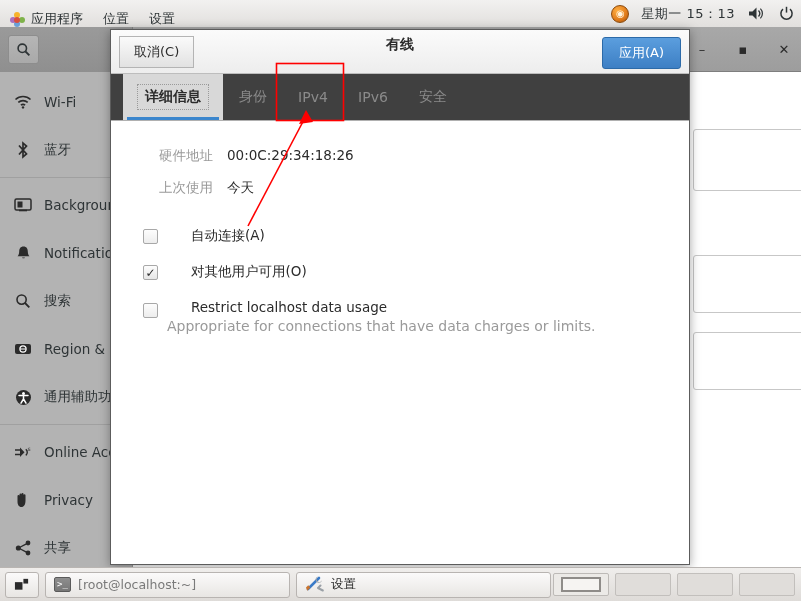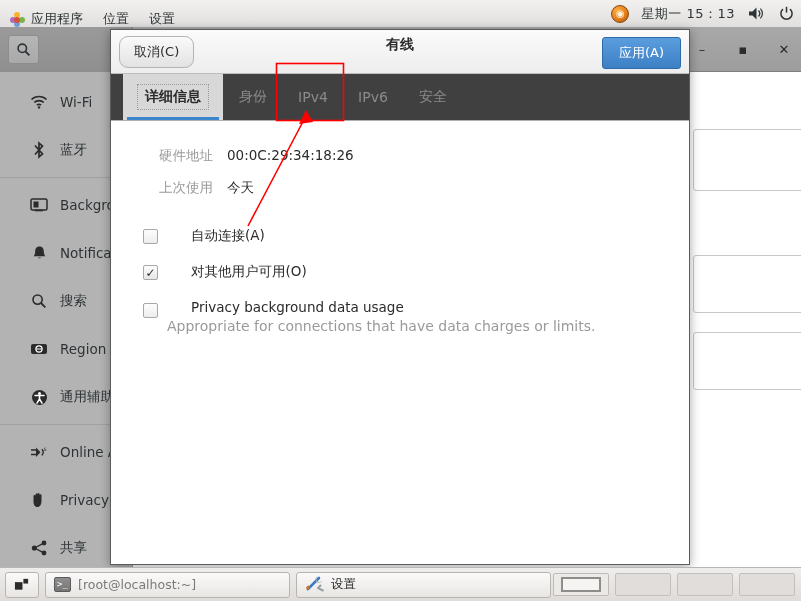--- a/index.html
+++ b/index.html
@@ -103,21 +103,21 @@
   #settings-sidebar {
     position: absolute; left: 0; top: 45px;
     width: 133px; height: 495px;
     background: #b3b3b3;
     border-right: 1px solid #9a9a9a;
     padding-top: 6px;
   }
   .sidebar-item {
     display: flex; align-items: center; gap: 12px;
     height: 48px;
-    padding-left: 30px;
+    padding-left: 14px;
     font-size: 13.5px; color: #2e3436;
     white-space: nowrap;
   }
   .sidebar-icon {
     width: 18px; height: 18px;
     display:flex; align-items:center; justify-content:center;
     flex: 0 0 18px;
     color: #2b2b2b;
   }
   .sidebar-sep {
@@ -161,21 +161,21 @@
     position: absolute; left: 0; right: 0; top: 0; height: 29px;
     display: flex; align-items: center; justify-content: center;
     font-size: 14px; font-weight: bold; color: #2b2b2b; border-radius: 21px;
   }
   #cancel-button {
     position: relative; z-index: 2;
     padding: 6px 14px;
     font-size: 13px; color: #2b2b2b;
     background: linear-gradient(#fafafa, #e2e2e2);
     border: 1px solid #b4b4b4;
-    border-radius: 9px;
+    border-radius: 0;
   }
   #apply-button {
     position: absolute; right: 8px; top: 7px; z-index: 2;
     padding: 6px 16px;
     font-size: 13px; color: #ffffff;
     background: linear-gradient(#5b9ede, #3d7fc4);
     border: 1px solid #2c6aa8;
     border-radius: 3px;
   }
   #dialog-tabbar {
@@ -539,21 +539,21 @@
       </div>
 
       <div class="check-row">
         <span class="checkbox checked">✓</span>
         <span class="check-text">对其他用户可用(O)</span>
       </div>
 
       <div class="check-row">
         <span class="checkbox" style="margin-top:4px;"></span>
         <span>
-          <div class="check-text">Privacy background data usage</div>
+          <div class="check-text">Restrict localhost data usage</div>
           <div class="check-sub">Appropriate for connections that have data charges or limits.</div>
         </span>
       </div>
 
       <div id="remove-button">Remove Connection Profile</div>
     </div>
   </div>
 
   <svg id="annotation-layer" viewBox="0 0 801 601">
     <rect x="276.5" y="63.5" width="67" height="57" fill="none" stroke="#ff0000" stroke-width="1.6"></rect>

